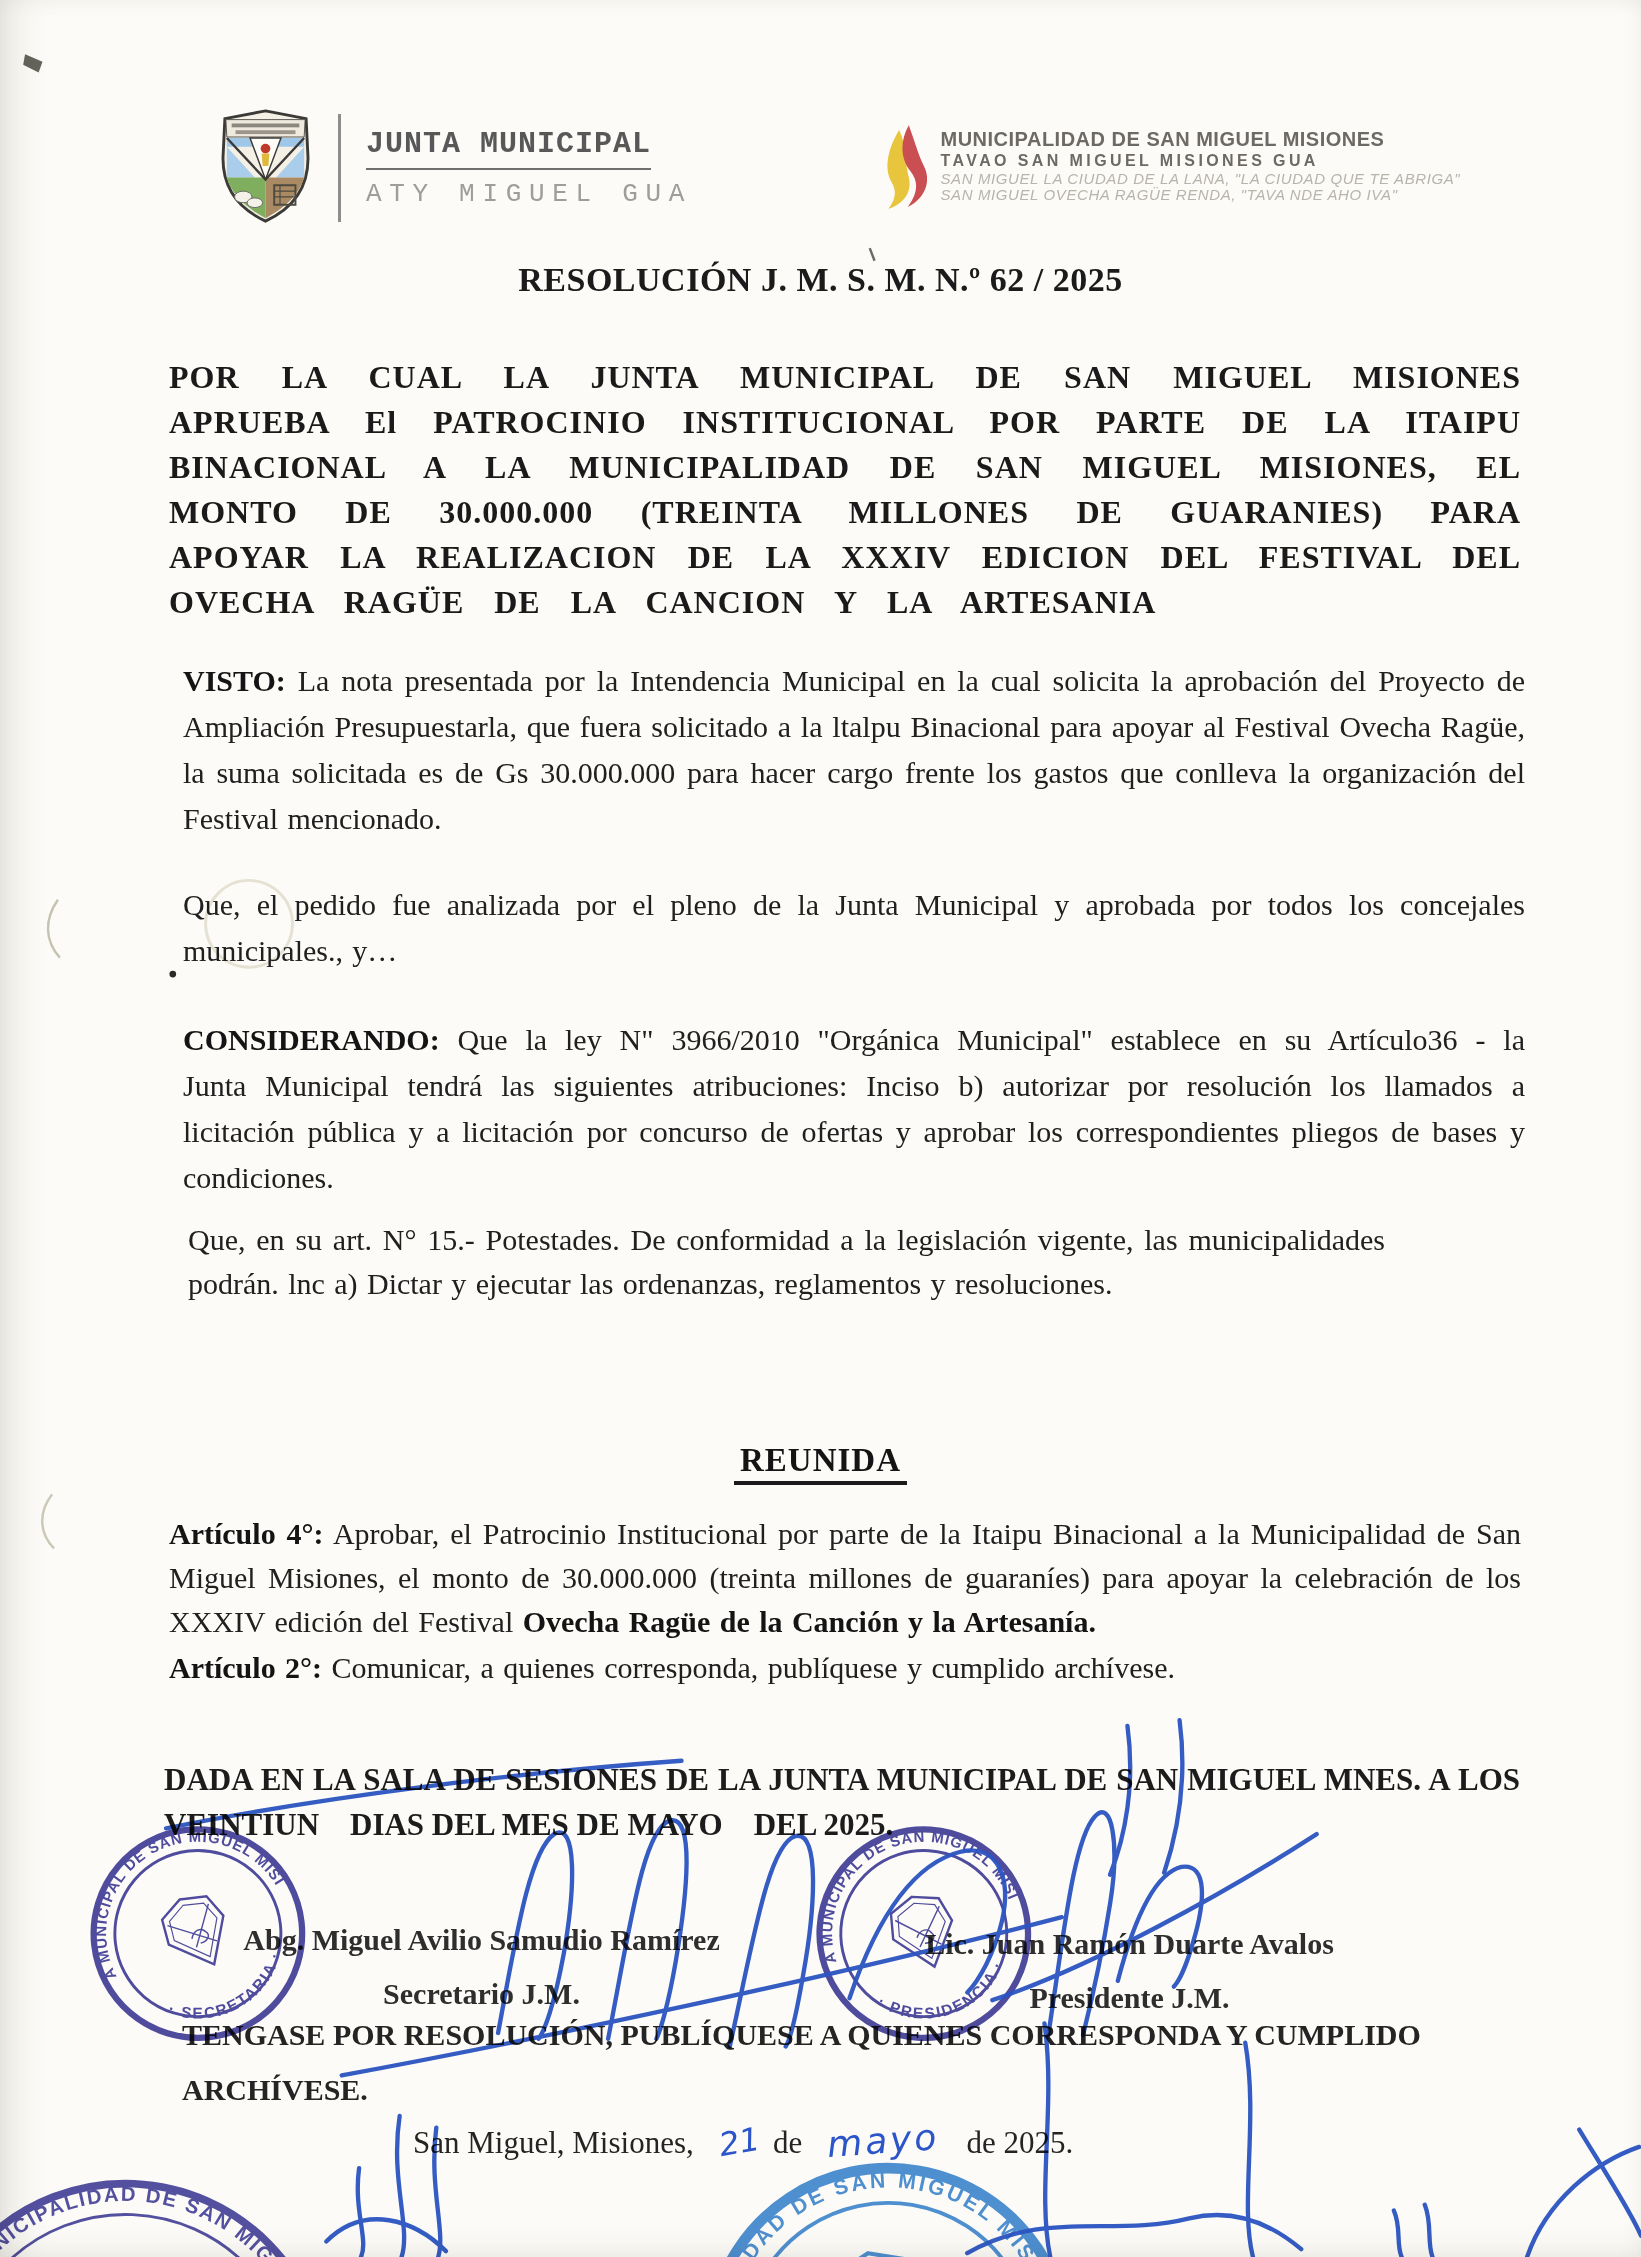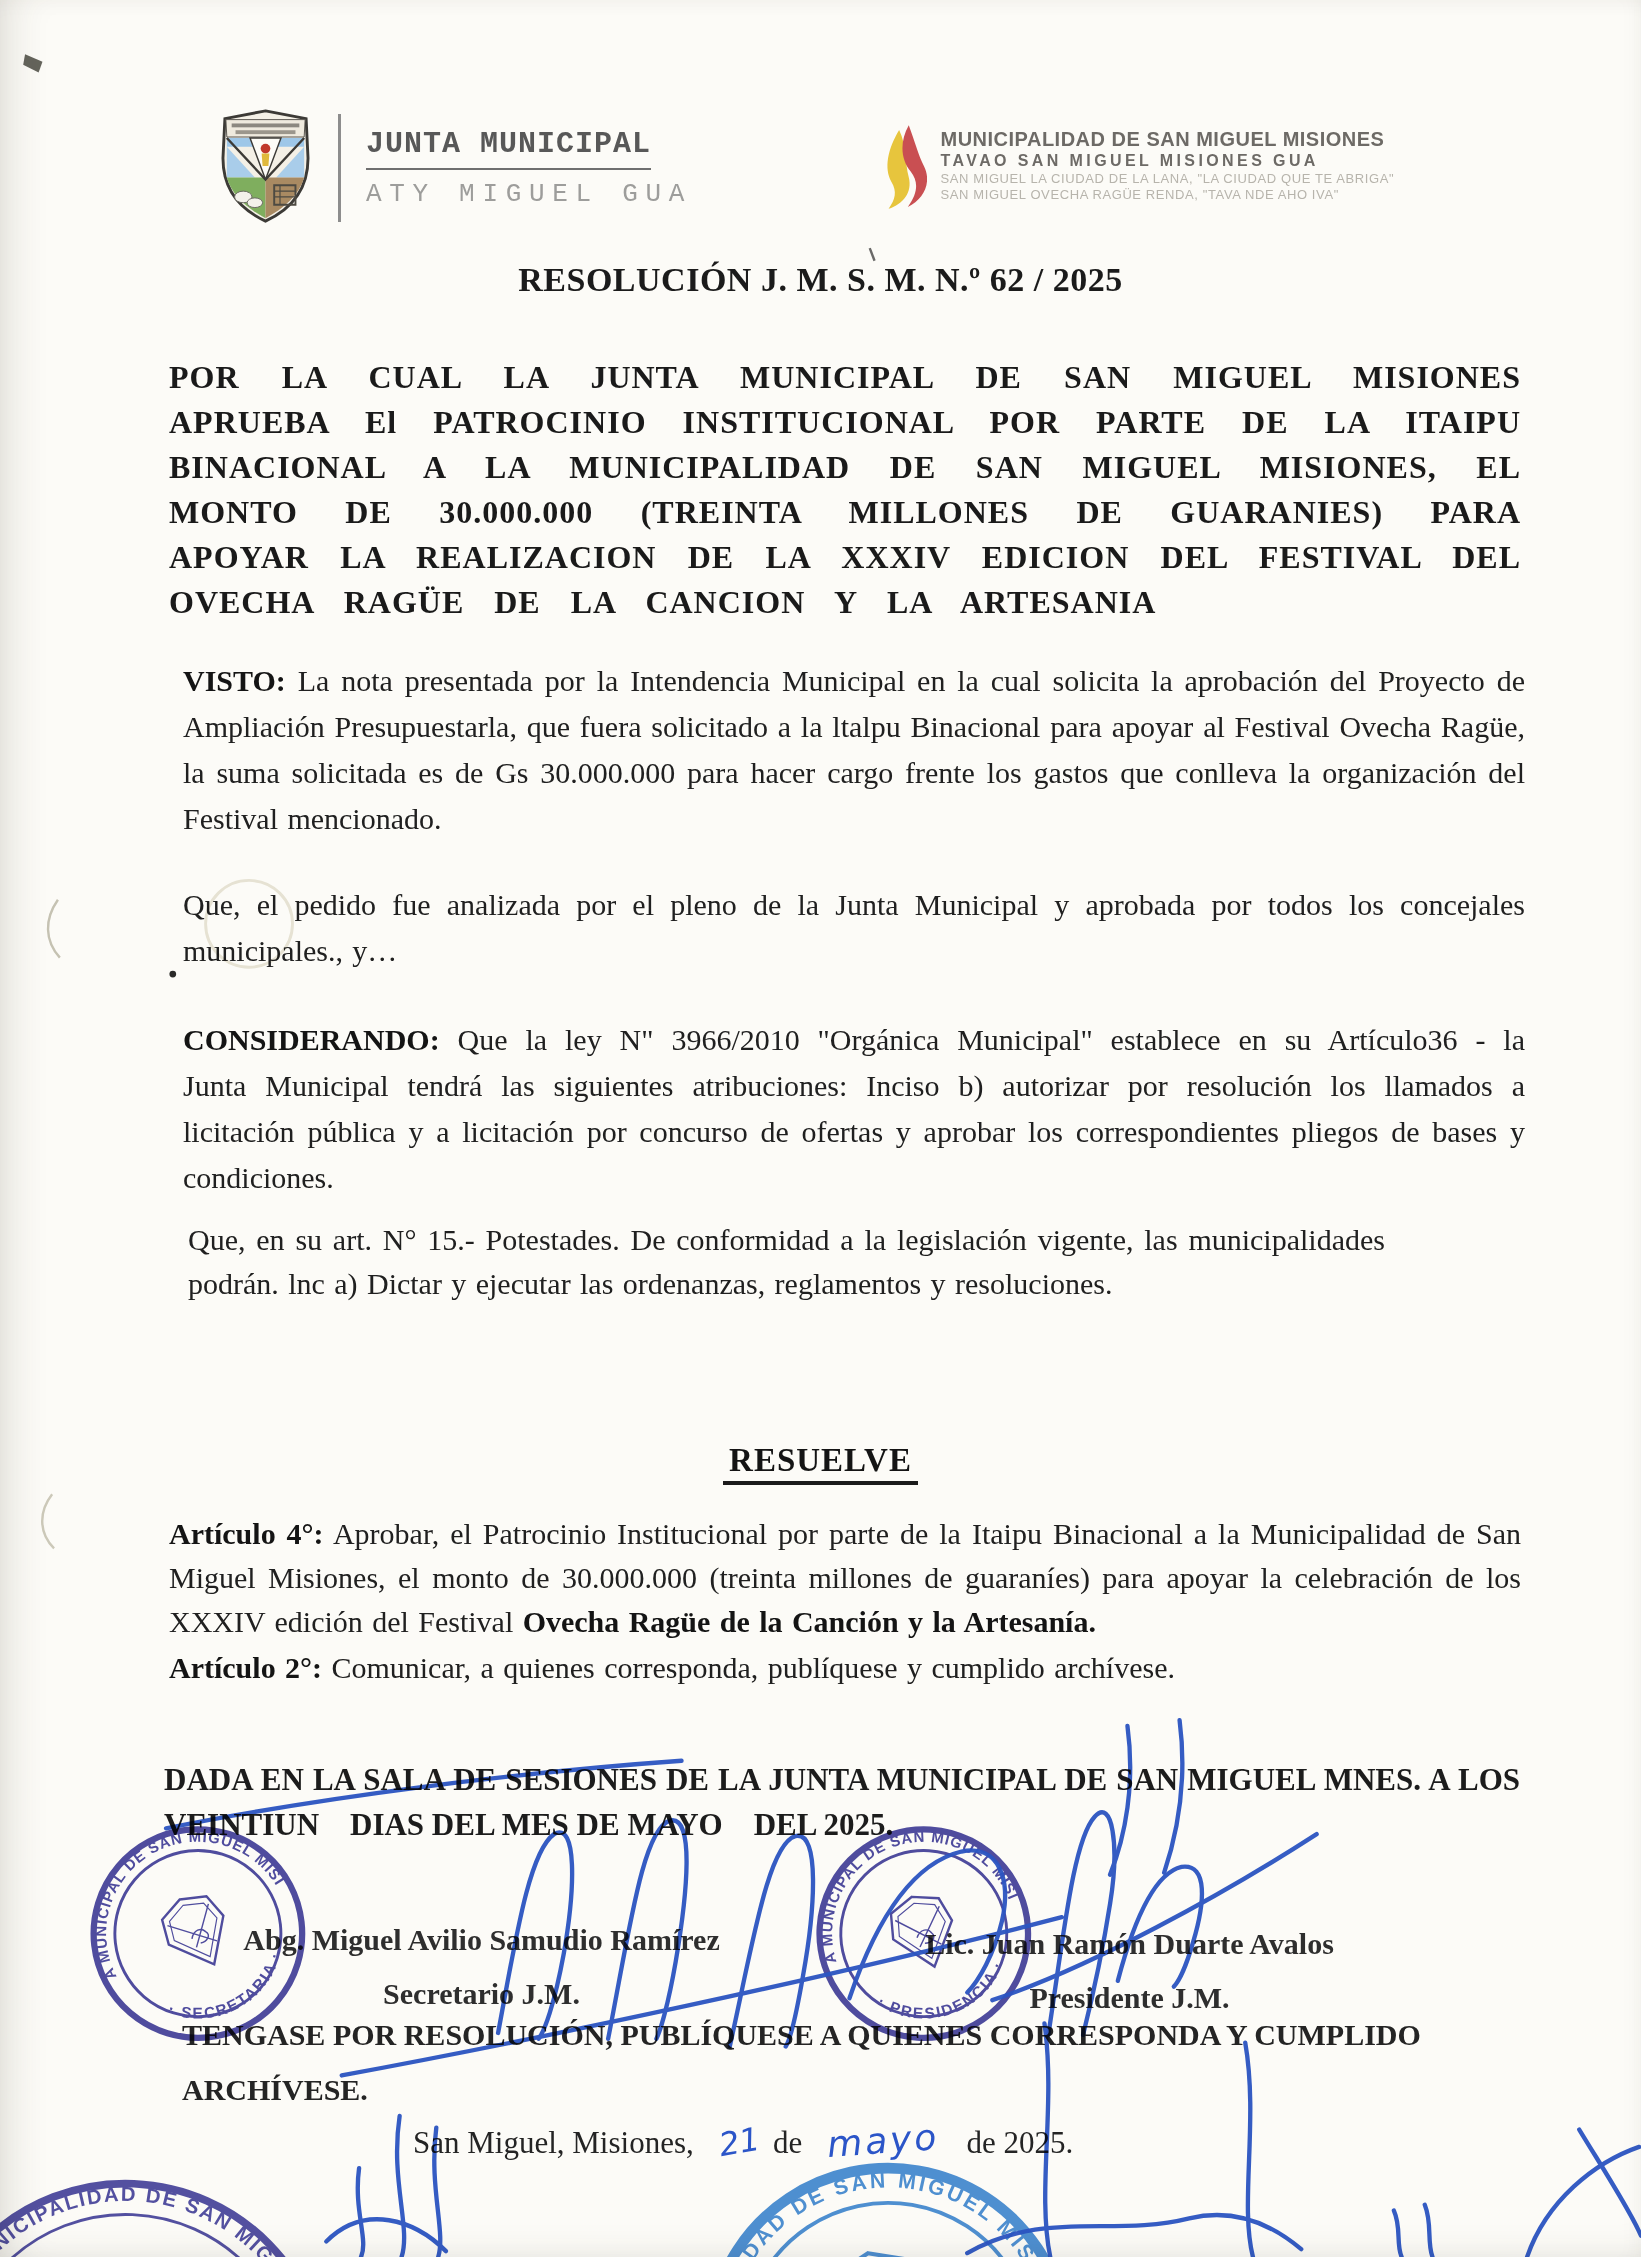--- a/index.html
+++ b/index.html
@@ -16,21 +16,21 @@
   .hdr-left { position:absolute; top:108px; left:218px; display:flex; align-items:flex-start; }
   .hdr-divider { width:2.9px; height:108px; background:#8d8d8d; margin:5.8px 0 0 25px; }
   .hdr-left-text { margin-left:25px; padding-top:19.3px; font-family:Liberation Mono, monospace; }
   .junta-line { font-size:30px; font-weight:bold; color:#585858; letter-spacing:1px;
                 padding-bottom:6.8px; border-bottom:2.9px solid #6f6f6f; display:inline-block; }
   .aty-line { font-size:26px; color:#9d9d9b; letter-spacing:7.7px; margin-top:8.7px; }
   .hdr-right { position:absolute; top:124px; left:879px; display:flex; align-items:flex-start; }
   .hdr-right-text { margin-left:13.5px; font-family:"Liberation Sans",sans-serif; padding-top:3.9px; }
   .muni1 { font-size:20px; font-weight:bold; color:#6d6a66; letter-spacing:0.5px; }
   .muni2 { font-size:16px; font-weight:bold; color:#6d6a66; letter-spacing:3.4px; margin-top:1px; }
-  .muni3, .muni4 { font-size:13px; color:#b7b4ac; letter-spacing:0.6px; line-height:14.5px; margin-top:1.9px; }
+  .muni3, .muni4 { font-size:15px; color:#b7b4ac; letter-spacing:0.6px; line-height:14.5px; margin-top:1.9px;font-style:italic; }
   
   .title { position:absolute; top:261px; left:0; width:100%; text-align:center;
            font-size:34px; font-weight:bold; letter-spacing:0.5px; color:#1b1b1b; }
   .para { position:absolute; text-align:justify; color:#202020; }
   .subject { top:355px; left:169px; width:1352px; font-size:32px; font-weight:bold;
              line-height:45px; word-spacing:21px; letter-spacing:1px; color:#1a1a1a; }
   .body31 { font-size:30px; line-height:46px; word-spacing:1.9px; }
   .visto { top:658px; left:183px; width:1342px; }
   .que1  { top:882px; left:183px; width:1342px; }
   .considerando { top:1017px; left:183px; width:1342px; word-spacing:4.8px; }
@@ -122,21 +122,21 @@
 
   <div class="para body31 visto"><span class="lbl">VISTO:</span><span> La nota presentada por la Intendencia Municipal en la cual solicita la aprobación del Proyecto de Ampliación Presupuestarla, que fuera solicitado a la ltalpu Binacional para apoyar al Festival Ovecha Ragüe, la suma solicitada es de Gs 30.000.000 para hacer cargo frente los gastos que conlleva la organización del Festival mencionado.</span></div>
 
   <div class="para body31 que1">Que, el pedido fue analizada por el pleno de la Junta Municipal y aprobada por todos los concejales municipales., y…</div>
 
   <div class="para body31 considerando"><span class="lbl">CONSIDERANDO:</span><span> Que la ley N" 3966/2010 "Orgánica Municipal" establece en su Artículo36 - la Junta Municipal tendrá las siguientes atribuciones: Inciso b) autorizar por resolución los llamados a licitación pública y a licitación por concurso de ofertas y aprobar los correspondientes pliegos de bases y condiciones.</span></div>
 
   <div class="para body31 que2">Que, en su art. N° 15.- Potestades. De conformidad a la legislación vigente, las municipalidades podrán. lnc a) Dictar y ejecutar las ordenanzas, reglamentos y resoluciones.</div>
 
 
-  <div class="resuelve-wrap"><span class="resuelve">RESUELVE</span></div>
+  <div class="resuelve-wrap"><span class="resuelve">REUNIDA</span></div>
 
   <div class="articles">
     <div class="art"><span class="lbl">Artículo 4°:</span><span> Aprobar, el Patrocinio Institucional por parte de la Itaipu Binacional a la Municipalidad de San Miguel Misiones, el monto de 30.000.000 (treinta millones de guaraníes) para apoyar la celebración de los XXXIV edición del Festival </span><span class="lbl">Ovecha Ragüe de la Canción y la Artesanía.</span></div>
     <div class="art"><span class="lbl">Artículo 2°:</span><span> Comunicar, a quienes corresponda, publíquese y cumplido archívese.</span></div>
   </div>
 
   <div class="para dada">DADA EN LA SALA DE SESIONES DE LA JUNTA MUNICIPAL DE SAN MIGUEL MNES. A LOS VEINTIUN    DIAS DEL MES DE MAYO    DEL 2025.</div>
 
   <div class="sig-name sig-left-name">Abg. Miguel Avilio Samudio Ramírez</div>
   <div class="sig-role sig-left-role">Secretario J.M.</div>

